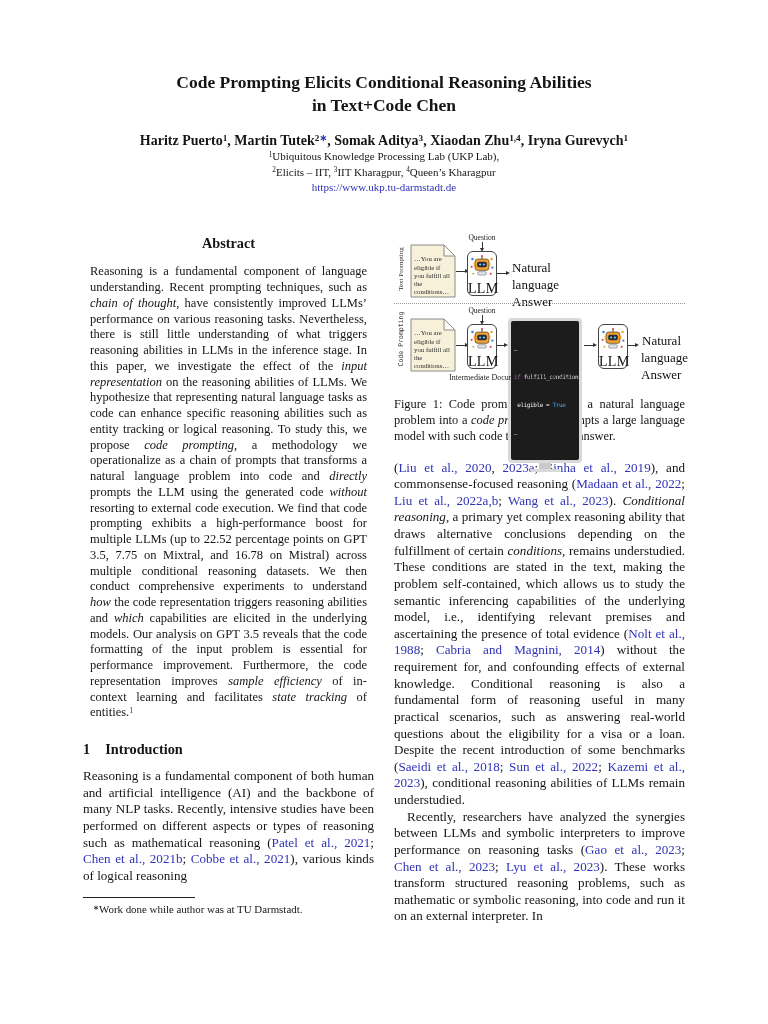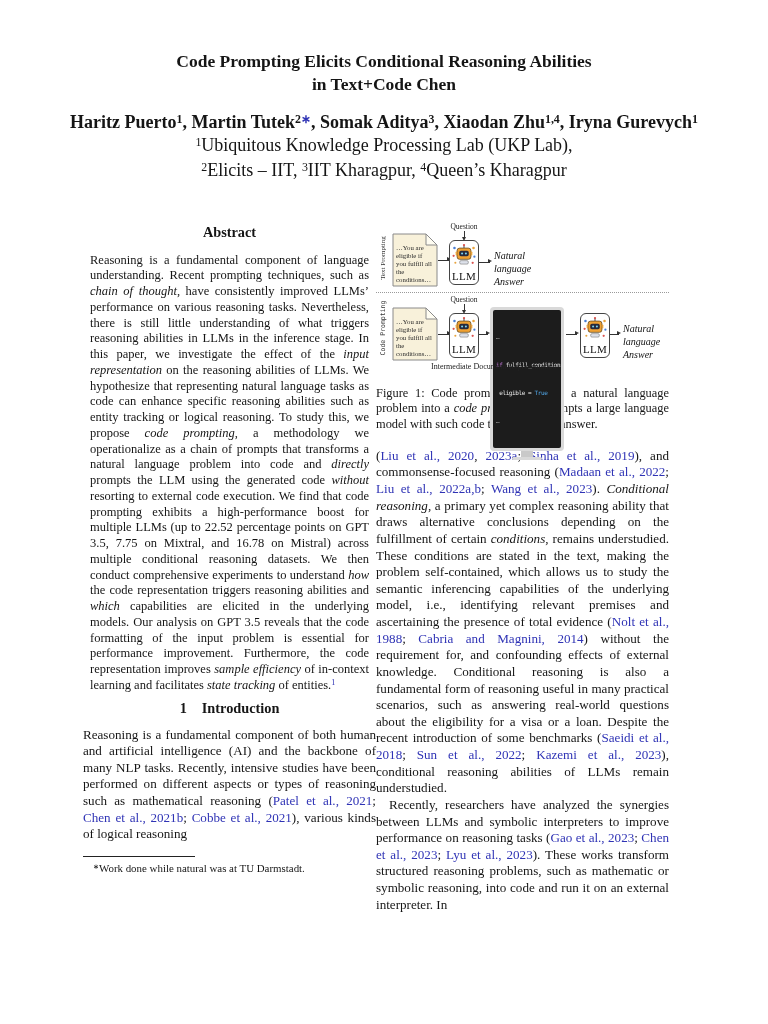--- a/index.html
+++ b/index.html
@@ -1,59 +1,59 @@
 <!DOCTYPE html>
 <html><head>
 <meta charset="utf-8">
 <style>
   html,body{margin:0;padding:0;background:#ffffff;}
   body{width:768px;height:1024px;overflow:hidden;}
   .page{width:768px;height:1024px;background:#fff;position:relative;
         font-family:"Liberation Serif",serif;color:#151515;}
   
-  .header{text-align:center;padding-top:50px;}
+  .header{text-align:center;padding-top:50px;margin-top:21px;}
   .title{font-size:17.5px;font-weight:bold;line-height:1.32;}
-  .authors{margin-top:16px;font-size:18px;}
-  .affil{font-size:18px;line-height:1.4;}
+  .authors{margin-top:16px;font-size:14px;}
+  .affil{font-size:11px;line-height:1.4;}
   .sup{font-size:66%;position:relative;top:-0.45em;line-height:0;}
   .link{color:#2f33b5;}
   
-  .cols{display:flex;width:602px;margin:38px auto 0;gap:0;}
+  .cols{display:flex;width:602px;margin:38px auto 0;gap:20px;}
   .col{width:293px;text-align:justify;}
   .abstract-head{text-align:center;font-weight:bold;font-size:14.3px;margin:2px 0 12px;}
   .abstract-body{font-size:12.5px;line-height:1.26;padding:0 7px;}
-  .sec-head{font-weight:bold;font-size:14.3px;margin:6px 0 10px;text-align:center;}
+  .sec-head{font-weight:bold;font-size:14.3px;margin:20px 0 10px;text-align:left;}
   .sec-num{margin-right:15px;}
   .bodytext{font-size:13.1px;line-height:1.27;}
   .bodytext p{margin:0;}
   p.indent{text-indent:13px;}
   .fnrule{width:112px;border:0;border-top:1px solid #222;margin:13px 0 4px 0;}
   .fn{font-size:10.9px;line-height:1.3;}
   .fn p{margin:0;text-indent:10px;}
   
   .fig{position:relative;height:150px;margin-top:2px;}
   .rot{position:absolute;white-space:nowrap;font-size:7px;color:#333;
        transform:rotate(-90deg);transform-origin:center;display:inline-block;
        width:64px;text-align:center;}
   .rot.mono{font-family:"DejaVu Sans Mono",monospace;font-size:6.5px;}
   .doc{position:absolute;width:46px;height:54px;}
   .doc svg{position:absolute;left:0;top:0;}
   .doc .doctext{position:absolute;left:4px;top:11px;width:38px;font-size:6.8px;
        line-height:1.2;color:#2a2a2a;text-align:left;}
   .llmbox{position:absolute;width:30px;height:45px;border:1.2px solid #444;
        border-radius:6px;background:#fff;text-align:center;padding-top:2px;box-sizing:border-box;}
-  .llmbox .llmlabel{font-size:11px;letter-spacing:0.3px;color:#111;display:block;margin-top:-1px;}
+  .llmbox .llmlabel{font-size:14px;letter-spacing:0.3px;color:#111;display:block;margin-top:-1px;}
   .qlabel{position:absolute;font-size:7.5px;text-align:center;width:60px;color:#222;}
   .arr-r{position:absolute;height:0;border-top:1.1px solid #333;}
   .arr-r::after{content:"";position:absolute;right:-2px;top:-3.2px;
        border-left:4.5px solid #333;border-top:2.6px solid transparent;border-bottom:2.6px solid transparent;}
   .arr-d{position:absolute;width:0;border-left:1.1px solid #333;}
   .arr-d::after{content:"";position:absolute;left:-3px;bottom:-2px;
        border-top:4.5px solid #333;border-left:2.6px solid transparent;border-right:2.6px solid transparent;}
-  .ansbox{position:absolute;font-size:10px;line-height:1.3;text-align:left;color:#111;font-style:italic;}
+  .ansbox{position:absolute;font-size:13px;line-height:1.3;text-align:right;color:#111;}
   .divider{position:absolute;left:0;right:0;top:68px;border-top:1px dotted #9a9a9a;}
   .monitor{position:absolute;}
   .mscreen{background:#d9d9d9;border-radius:4px;padding:3px;width:74px;box-sizing:border-box;}
   .mcode{background:#1c1c1c;border-radius:2px;padding:4px 3px;font-family:"DejaVu Sans Mono",monospace;
        font-size:6px;letter-spacing:-0.4px;line-height:1.55;color:#e8e8e8;white-space:pre;overflow:hidden;}
   .kw{color:#c678dd;}
   .val{color:#4fa3e3;}
   .dim{color:#9a9a9a;}
   .mstand{width:12px;height:6px;background:#c9c9c9;margin:0 auto;}
   .mbase{width:30px;height:3px;background:#d9d9d9;border-radius:2px;margin:0 auto;}
@@ -68,39 +68,40 @@
 
   <div class="header">
     <div class="title">
       <div>Code Prompting Elicits Conditional Reasoning Abilities</div>
       <div>in Text+Code Chen</div>
     </div>
     <div class="authors"><span style="font-weight: bold;">Haritz Puerto</span><span class="sup" style="font-weight: bold;">1</span><span style="font-weight: bold;">, Martin Tutek</span><span class="sup" style="font-weight: bold;">2</span><span class="sup link" style="font-weight: bold;">∗</span><span style="font-weight: bold;">, Somak Aditya</span><span class="sup" style="font-weight: bold;">3</span><span style="font-weight: bold;">, Xiaodan Zhu</span><span class="sup" style="font-weight: bold;">1,4</span><span style="font-weight: bold;">, Iryna Gurevych</span><span class="sup" style="font-weight: bold;">1</span></div>
     <div class="affil">
       <div><span class="sup">1</span><span>Ubiquitous Knowledge Processing Lab (UKP Lab),</span></div>
       <div><span class="sup">2</span><span>Elicits – IIT, </span><span class="sup">3</span><span>IIT Kharagpur, </span><span class="sup">4</span><span>Queen’s Kharagpur</span></div>
+      <div><span class="link">https://www.ukp.tu-darmstadt.de</span></div>
     </div>
   </div>
 
   <div class="cols">
 
     <div class="col">
       <div class="abstract-head">Abstract</div>
       <div class="abstract-body"><span>Reasoning is a fundamental component of language understanding. Recent prompting techniques, such as </span><span style="font-style: italic;">chain of thought</span><span>, have consistently improved LLMs’ performance on various reasoning tasks. Nevertheless, there is still little understanding of what triggers reasoning abilities in LLMs in the inference stage. In this paper, we investigate the effect of the </span><span style="font-style: italic;">input representation</span><span> on the reasoning abilities of LLMs. We hypothesize that representing natural language tasks as code can enhance specific reasoning abilities such as entity tracking or logical reasoning. To study this, we propose </span><span style="font-style: italic;">code prompting</span><span>, a methodology we operationalize as a chain of prompts that transforms a natural language problem into code and </span><span style="font-style: italic;">directly</span><span> prompts the LLM using the generated code </span><span style="font-style: italic;">without</span><span> resorting to external code execution. We find that code prompting exhibits a high-performance boost for multiple LLMs (up to 22.52 percentage points on GPT 3.5, 7.75 on Mixtral, and 16.78 on Mistral) across multiple conditional reasoning datasets. We then conduct comprehensive experiments to understand </span><span style="font-style: italic;">how</span><span> the code representation triggers reasoning abilities and </span><span style="font-style: italic;">which</span><span> capabilities are elicited in the underlying models. Our analysis on GPT 3.5 reveals that the code formatting of the input problem is essential for performance improvement. Furthermore, the code representation improves </span><span style="font-style: italic;">sample efficiency</span><span> of in-context learning and facilitates </span><span style="font-style: italic;">state tracking</span><span> of entities.</span><span class="sup link">1</span></div>
 
       <div class="sec-head">
         <span class="sec-num">1</span><span>Introduction</span>
       </div>
       <div class="bodytext">
         <p><span>Reasoning is a fundamental component of both human and artificial intelligence (AI) and the backbone of many NLP tasks. Recently, intensive studies have been performed on different aspects or types of reasoning such as mathematical reasoning (</span><span class="link">Patel et al., 2021</span><span>; </span><span class="link">Chen et al., 2021b</span><span>; </span><span class="link">Cobbe et al., 2021</span><span>), various kinds of logical reasoning</span></p>
       </div>
 
       <hr class="fnrule">
       <div class="fn">
-        <p><span class="sup">∗</span><span>Work done while natural was at TU Darmstadt.</span></p>
+        <p><span class="sup">∗</span><span>Work done while author was at TU Darmstadt.</span></p>
       </div>
     </div>
 
     <div class="col">
 
       <div class="fig">
 
         <span class="rot" style="left:-25px;top:30px;">Text Prompting</span>
 
         <div class="doc" style="left:16px;top:9px;">

